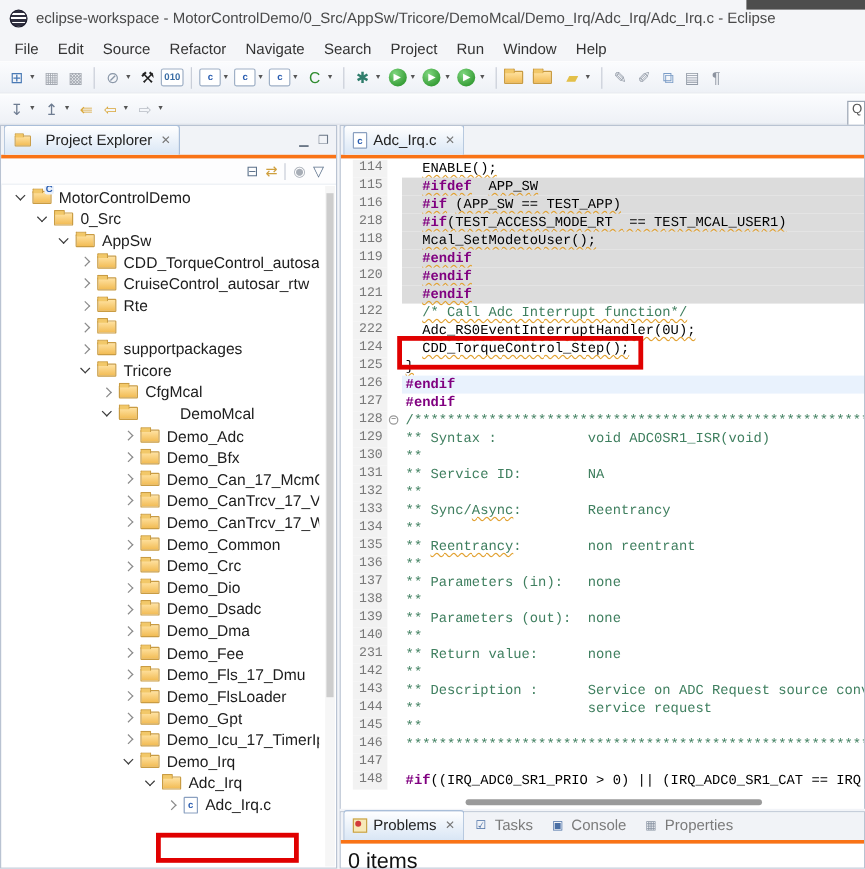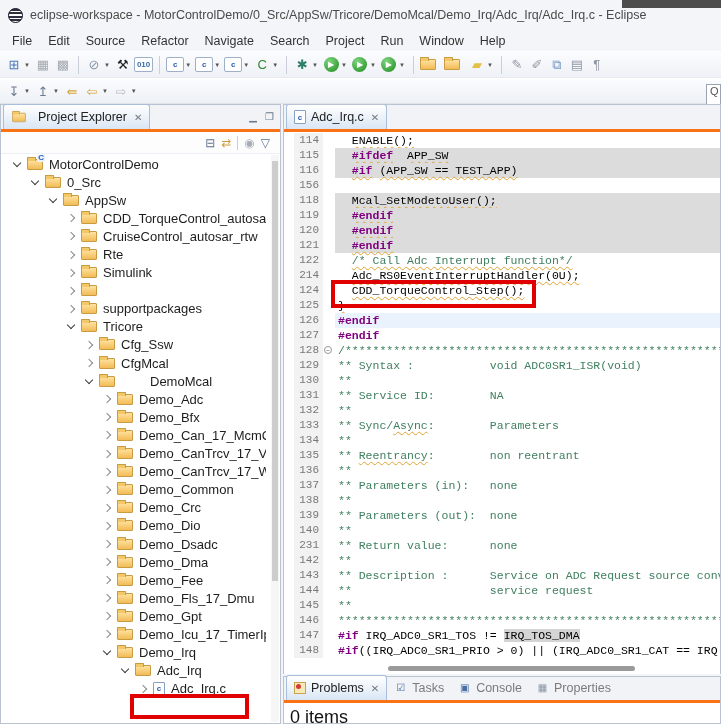--- a/index.html
+++ b/index.html
@@ -249,53 +249,41 @@
       <div class="trow">
         <span style="width: 64px; flex: 0 0 auto;"></span>
         <span class="chev col"></span>
         <span class="folder"></span>
         <span style="overflow: hidden;">Rte</span>
       </div>
       <div class="trow">
         <span style="width: 64px; flex: 0 0 auto;"></span>
         <span class="chev col"></span>
         <span class="folder"></span>
-        <span style="overflow: hidden;">Simulink</span>
-      </div>
-      <div class="trow">
-        <span style="width: 64px; flex: 0 0 auto;"></span>
-        <span class="chev col"></span>
-        <span class="folder"></span>
       </div>
       <div class="trow">
         <span style="width: 64px; flex: 0 0 auto;"></span>
         <span class="chev col"></span>
         <span class="folder"></span>
         <span style="overflow: hidden;">supportpackages</span>
       </div>
       <div class="trow">
         <span style="width: 64px; flex: 0 0 auto;"></span>
         <span class="chev exp"></span>
         <span class="folder"></span>
         <span style="overflow: hidden;">Tricore</span>
       </div>
       <div class="trow">
         <span style="width: 82px; flex: 0 0 auto;"></span>
         <span class="chev col"></span>
         <span class="folder"></span>
-        <span style="overflow: hidden;">Cfg_Ssw</span>
+        <span style="overflow: hidden;">CfgMcal</span>
       </div>
       <div class="trow">
         <span style="width: 82px; flex: 0 0 auto;"></span>
-        <span class="chev col"></span>
-        <span class="folder"></span>
-        <span style="overflow: hidden;">CfgMcal</span>
-      </div>
-      <div class="trow">
-        <span style="width: 82px; flex: 0 0 auto;"></span>
         <span class="chev exp"></span>
         <span class="folder"></span>
         <span style="overflow: hidden; margin-left: 29px;">DemoMcal</span>
       </div>
       <div class="trow">
         <span style="width: 100px; flex: 0 0 auto;"></span>
         <span class="chev col"></span>
         <span class="folder"></span>
         <span style="overflow: hidden;">Demo_Adc</span>
       </div>
@@ -357,20 +345,26 @@
         <span style="width: 100px; flex: 0 0 auto;"></span>
         <span class="chev col"></span>
         <span class="folder"></span>
         <span style="overflow: hidden;">Demo_Fee</span>
       </div>
       <div class="trow">
         <span style="width: 100px; flex: 0 0 auto;"></span>
         <span class="chev col"></span>
         <span class="folder"></span>
         <span style="overflow: hidden;">Demo_Fls_17_Dmu</span>
+      </div>
+      <div class="trow">
+        <span style="width: 100px; flex: 0 0 auto;"></span>
+        <span class="chev col"></span>
+        <span class="folder"></span>
+        <span style="overflow: hidden;">Demo_FlsLoader</span>
       </div>
       <div class="trow">
         <span style="width: 100px; flex: 0 0 auto;"></span>
         <span class="chev col"></span>
         <span class="folder"></span>
         <span style="overflow: hidden;">Demo_Gpt</span>
       </div>
       <div class="trow">
         <span style="width: 100px; flex: 0 0 auto;"></span>
         <span class="chev col"></span>
@@ -406,51 +400,51 @@
     <div class="tab">
       <span class="cfile" style="margin-right:0">c</span>
       <span>Adc_Irq.c</span>
       <span class="closex">✕</span>
     </div>
   </div>
   <div class="code-area" id="code">
       <div class="crow"><span class="anno"></span><span class="lnum">114</span><span class="fold"></span><span class="codetext"><span class="tx">  </span><span class="tx sq">ENABLE();</span></span></div>
       <div class="crow bg-sel"><span class="anno"></span><span class="lnum">115</span><span class="fold"></span><span class="codetext"><span class="tx">  </span><span class="pp sq">#ifdef</span><span class="tx">  </span><span class="tx sq">APP_SW</span></span></div>
       <div class="crow bg-sel"><span class="anno"></span><span class="lnum">116</span><span class="fold"></span><span class="codetext"><span class="tx">  </span><span class="pp sq">#if</span><span class="tx"> </span><span class="tx sq">(APP_SW == TEST_APP)</span></span></div>
-      <div class="crow bg-sel"><span class="anno"></span><span class="lnum">156</span><span class="fold"></span></div>
+      <div class="crow bg-sel"><span class="anno"></span><span class="lnum">218</span><span class="fold"></span><span class="codetext"><span class="tx">  </span><span class="pp sq">#if</span><span class="tx sq">(TEST_ACCESS_MODE_RT  == TEST_MCAL_USER1)</span></span></div>
       <div class="crow bg-sel"><span class="anno"></span><span class="lnum">118</span><span class="fold"></span><span class="codetext"><span class="tx">  </span><span class="tx sq">Mcal_SetModetoUser();</span></span></div>
       <div class="crow bg-sel"><span class="anno"></span><span class="lnum">119</span><span class="fold"></span><span class="codetext"><span class="tx">  </span><span class="pp sq">#endif</span></span></div>
       <div class="crow bg-sel"><span class="anno"></span><span class="lnum">120</span><span class="fold"></span><span class="codetext"><span class="tx">  </span><span class="pp sq">#endif</span></span></div>
       <div class="crow bg-sel"><span class="anno"></span><span class="lnum">121</span><span class="fold"></span><span class="codetext"><span class="tx">  </span><span class="pp sq">#endif</span></span></div>
       <div class="crow"><span class="anno"></span><span class="lnum">122</span><span class="fold"></span><span class="codetext"><span class="tx">  </span><span class="cm sq">/* Call Adc Interrupt function*/</span></span></div>
-      <div class="crow"><span class="anno"></span><span class="lnum">214</span><span class="fold"></span><span class="codetext"><span class="tx">  </span><span class="tx sq">Adc_RS0EventInterruptHandler(0U);</span></span></div>
+      <div class="crow"><span class="anno"></span><span class="lnum">222</span><span class="fold"></span><span class="codetext"><span class="tx">  </span><span class="tx sq">Adc_RS0EventInterruptHandler(0U);</span></span></div>
       <div class="crow"><span class="anno"></span><span class="lnum">124</span><span class="fold"></span><span class="codetext"><span class="tx">  </span><span class="tx sq">CDD_TorqueControl_Step();</span></span></div>
       <div class="crow"><span class="anno"></span><span class="lnum">125</span><span class="fold"></span><span class="codetext"><span class="tx sq">}</span></span></div>
       <div class="crow bg-cur"><span class="anno"></span><span class="lnum">126</span><span class="fold"></span><span class="codetext"><span class="pp">#endif</span></span></div>
       <div class="crow"><span class="anno"></span><span class="lnum">127</span><span class="fold"></span><span class="codetext"><span class="pp">#endif</span></span></div>
       <div class="crow"><span class="anno"></span><span class="lnum">128</span><span class="fold"><span class="minus">–</span></span><span class="codetext"><span class="cm">/******************************************************************************</span></span></div>
       <div class="crow"><span class="anno"></span><span class="lnum">129</span><span class="fold"></span><span class="codetext"><span class="cm">** Syntax :           void ADC0SR1_ISR(void)</span></span></div>
       <div class="crow"><span class="anno"></span><span class="lnum">130</span><span class="fold"></span><span class="codetext"><span class="cm">**</span></span></div>
       <div class="crow"><span class="anno"></span><span class="lnum">131</span><span class="fold"></span><span class="codetext"><span class="cm">** Service ID:        NA</span></span></div>
       <div class="crow"><span class="anno"></span><span class="lnum">132</span><span class="fold"></span><span class="codetext"><span class="cm">**</span></span></div>
-      <div class="crow"><span class="anno"></span><span class="lnum">133</span><span class="fold"></span><span class="codetext"><span class="cm">** Sync/</span><span class="cm sq">Async</span><span class="cm">:        Parameters</span></span></div>
+      <div class="crow"><span class="anno"></span><span class="lnum">133</span><span class="fold"></span><span class="codetext"><span class="cm">** Sync/</span><span class="cm sq">Async</span><span class="cm">:        Reentrancy</span></span></div>
       <div class="crow"><span class="anno"></span><span class="lnum">134</span><span class="fold"></span><span class="codetext"><span class="cm">**</span></span></div>
       <div class="crow"><span class="anno"></span><span class="lnum">135</span><span class="fold"></span><span class="codetext"><span class="cm">** </span><span class="cm sq">Reentrancy</span><span class="cm">:        non reentrant</span></span></div>
       <div class="crow"><span class="anno"></span><span class="lnum">136</span><span class="fold"></span><span class="codetext"><span class="cm">**</span></span></div>
       <div class="crow"><span class="anno"></span><span class="lnum">137</span><span class="fold"></span><span class="codetext"><span class="cm">** Parameters (in):   none</span></span></div>
       <div class="crow"><span class="anno"></span><span class="lnum">138</span><span class="fold"></span><span class="codetext"><span class="cm">**</span></span></div>
       <div class="crow"><span class="anno"></span><span class="lnum">139</span><span class="fold"></span><span class="codetext"><span class="cm">** Parameters (out):  none</span></span></div>
       <div class="crow"><span class="anno"></span><span class="lnum">140</span><span class="fold"></span><span class="codetext"><span class="cm">**</span></span></div>
       <div class="crow"><span class="anno"></span><span class="lnum">231</span><span class="fold"></span><span class="codetext"><span class="cm">** Return value:      none</span></span></div>
       <div class="crow"><span class="anno"></span><span class="lnum">142</span><span class="fold"></span><span class="codetext"><span class="cm">**</span></span></div>
       <div class="crow"><span class="anno"></span><span class="lnum">143</span><span class="fold"></span><span class="codetext"><span class="cm">** Description :      Service on ADC Request source conv</span></span></div>
       <div class="crow"><span class="anno"></span><span class="lnum">144</span><span class="fold"></span><span class="codetext"><span class="cm">**                    service request</span></span></div>
       <div class="crow"><span class="anno"></span><span class="lnum">145</span><span class="fold"></span><span class="codetext"><span class="cm">**</span></span></div>
       <div class="crow"><span class="anno"></span><span class="lnum">146</span><span class="fold"></span><span class="codetext"><span class="cm">********************************************************************************</span></span></div>
-      <div class="crow"><span class="anno"></span><span class="lnum">147</span><span class="fold"></span><span class="codetext"><span class="pp">#if</span><span class="tx"> IRQ_ADC0_SR1_TOS != </span><span class="tx hl">IRQ_TOS_DMA</span></span></div>
+      <div class="crow"><span class="anno"></span><span class="lnum">147</span><span class="fold"></span></div>
       <div class="crow"><span class="anno"></span><span class="lnum">148</span><span class="fold"></span><span class="codetext"><span class="pp">#if</span><span class="tx">((IRQ_ADC0_SR1_PRIO &gt; 0) || (IRQ_ADC0_SR1_CAT == IRQ</span></span></div>
     </div>
   <div class="hscroll">
       <div class="thumb"></div>
     </div>
 </div>
 
 <div class="sash-h"></div>
 <div class="bottom">
   <div class="panel-tabrow" id="bottom-tabs">

